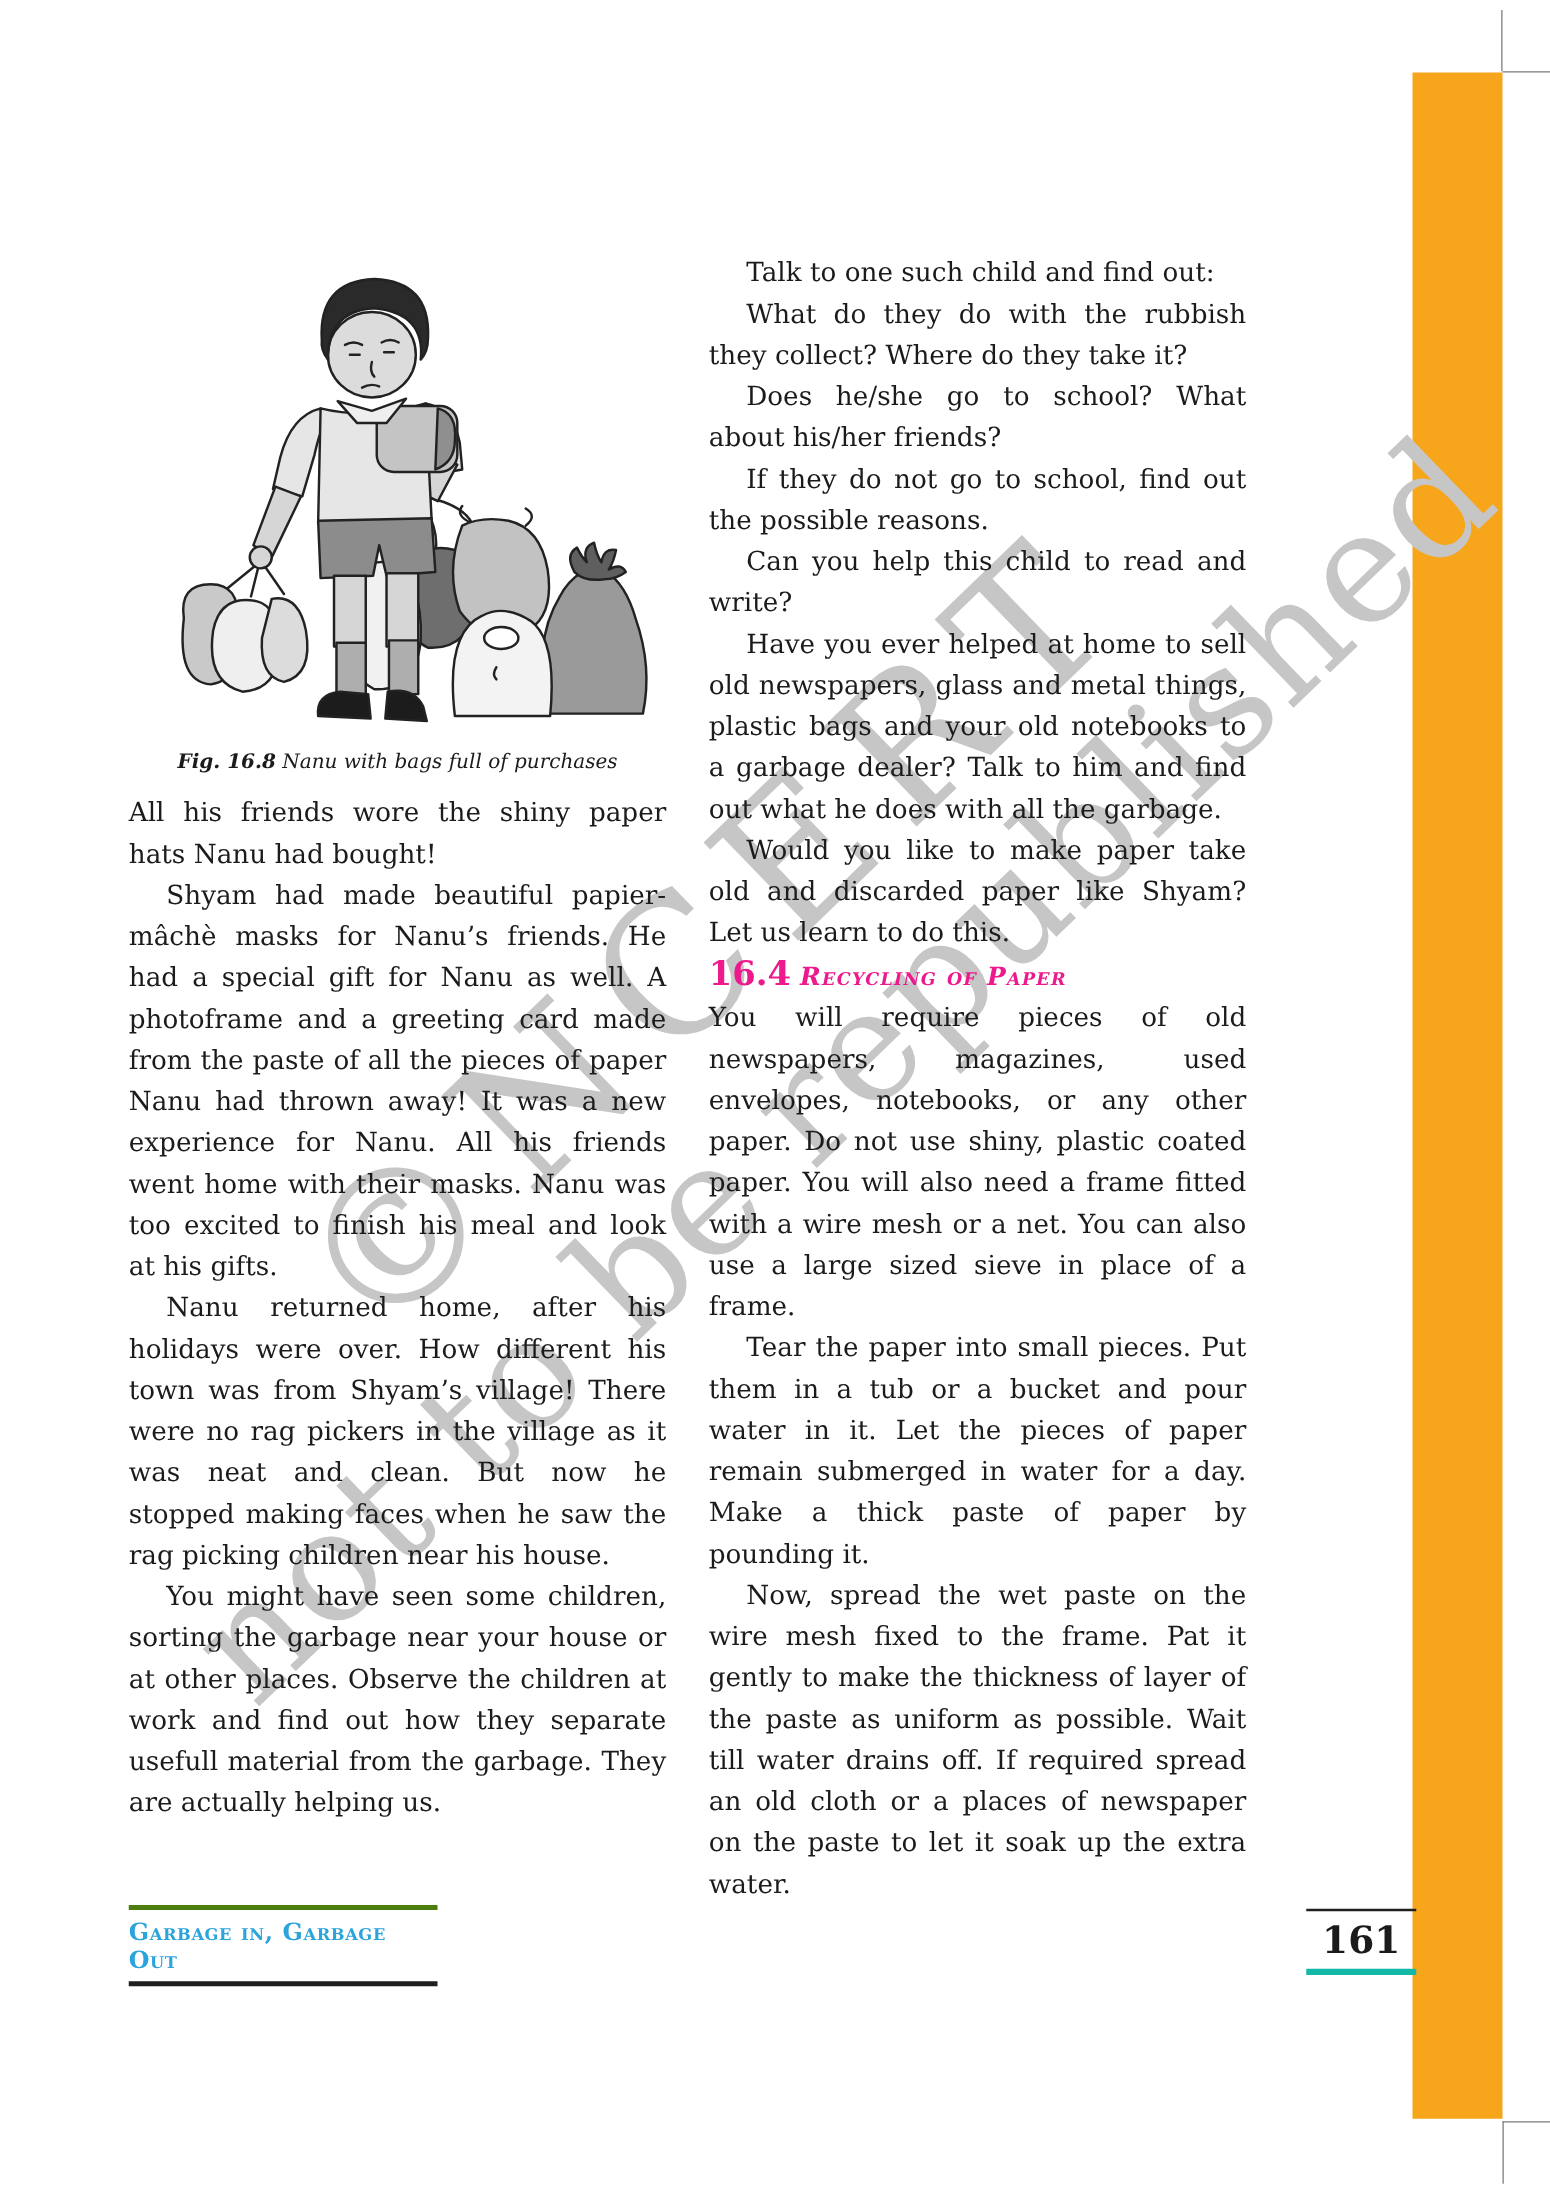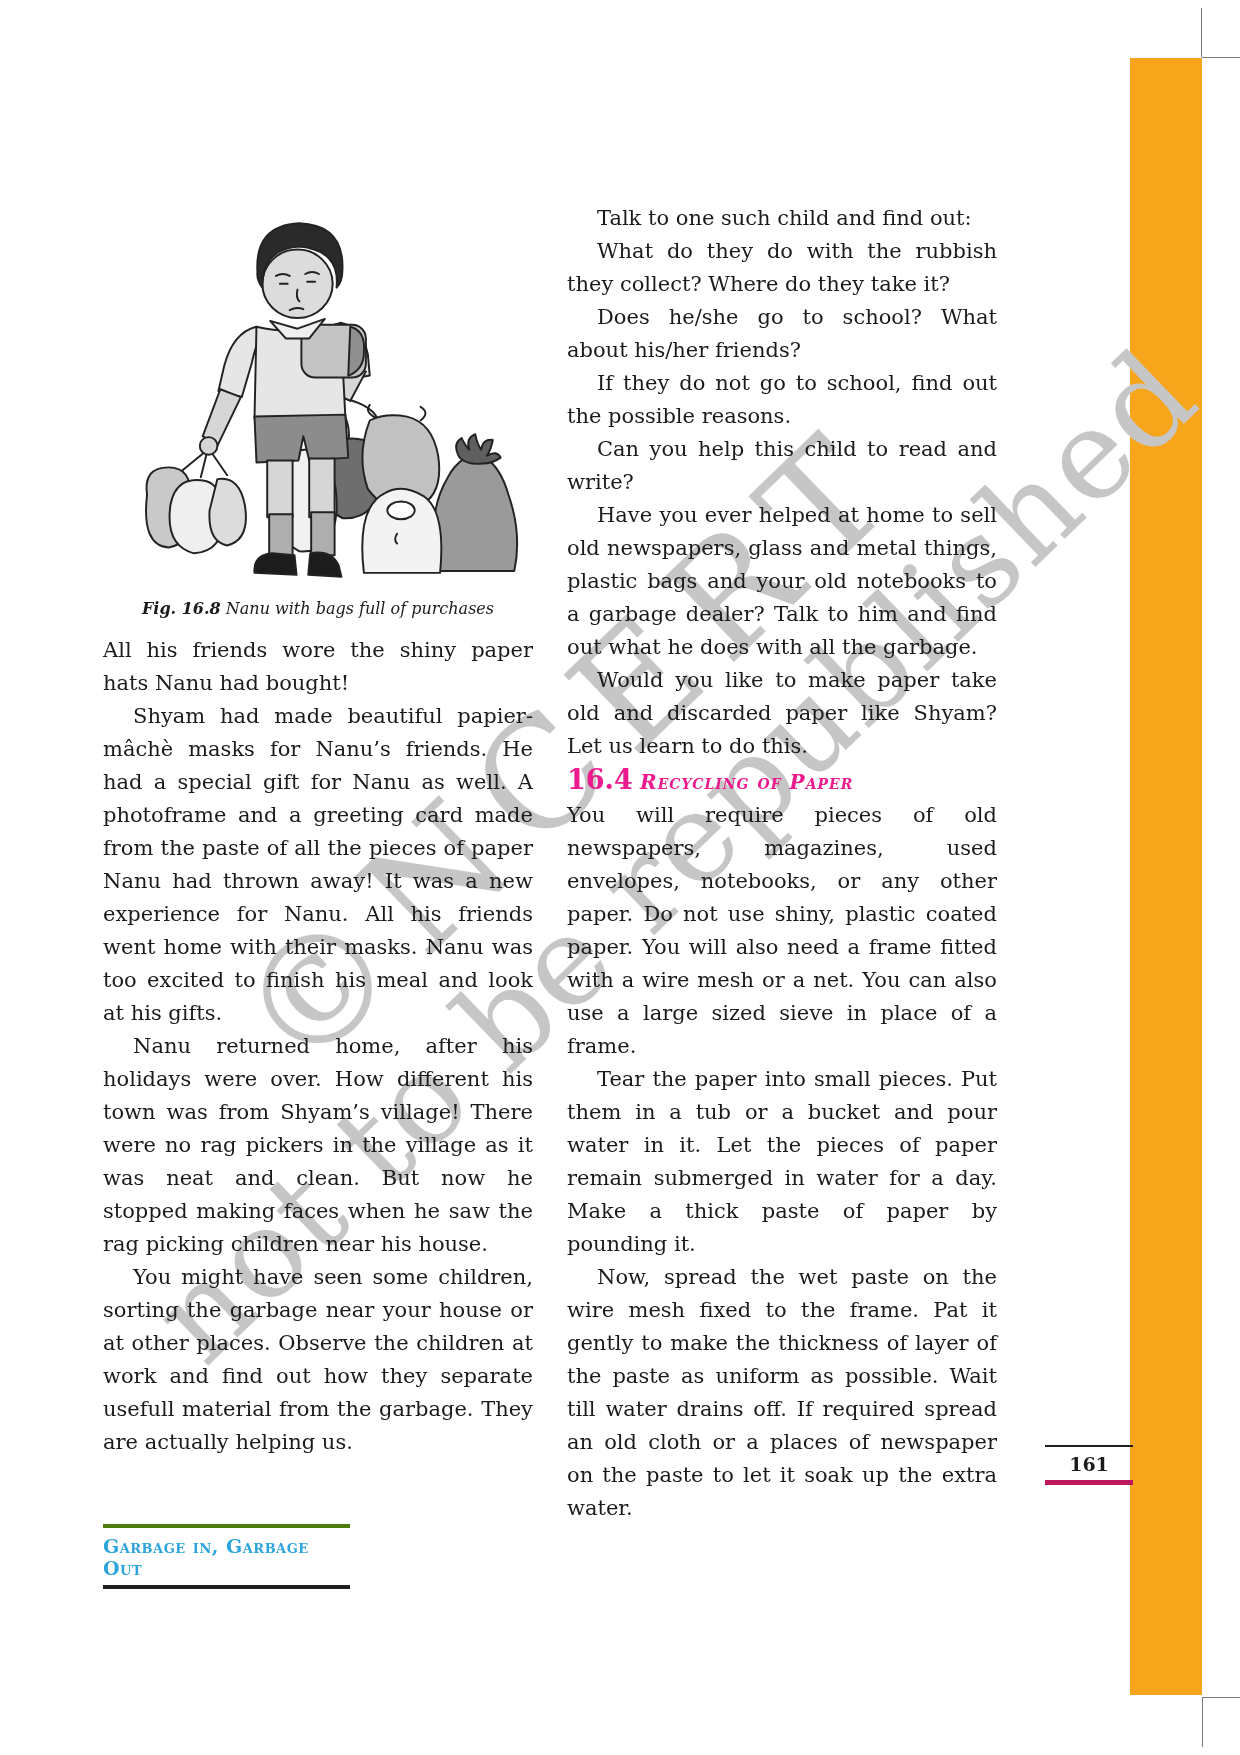--- a/index.html
+++ b/index.html
@@ -76,27 +76,27 @@
   .running-footer span{
     color:#2BA4DB;
     font-weight:bold;
     font-variant:small-caps;
     font-size:19px;
     letter-spacing:0.5px;
   }
   
   .page-number-box{
     position:absolute;z-index:2;
-    left:1045px;top:1445px;width:88px;
+    left:1045px;top:1527px;width:88px;
     border-top:2px solid #1f1f1f;
-    border-bottom:5px solid #be185d;
+    border-bottom:5px solid #14b8a6;
     padding:6px 0 5px 0;
     text-align:center;
     font-weight:bold;
-    font-size:19px;
+    font-size:30px;
   }
   svg .ln{stroke:#222;stroke-width:2;stroke-linejoin:round;stroke-linecap:round;}
 </style>
 </head>
 <body>
 
 <div class="page">
 
   <div class="accent-band"></div>
   <div class="crop tr-v"></div>

